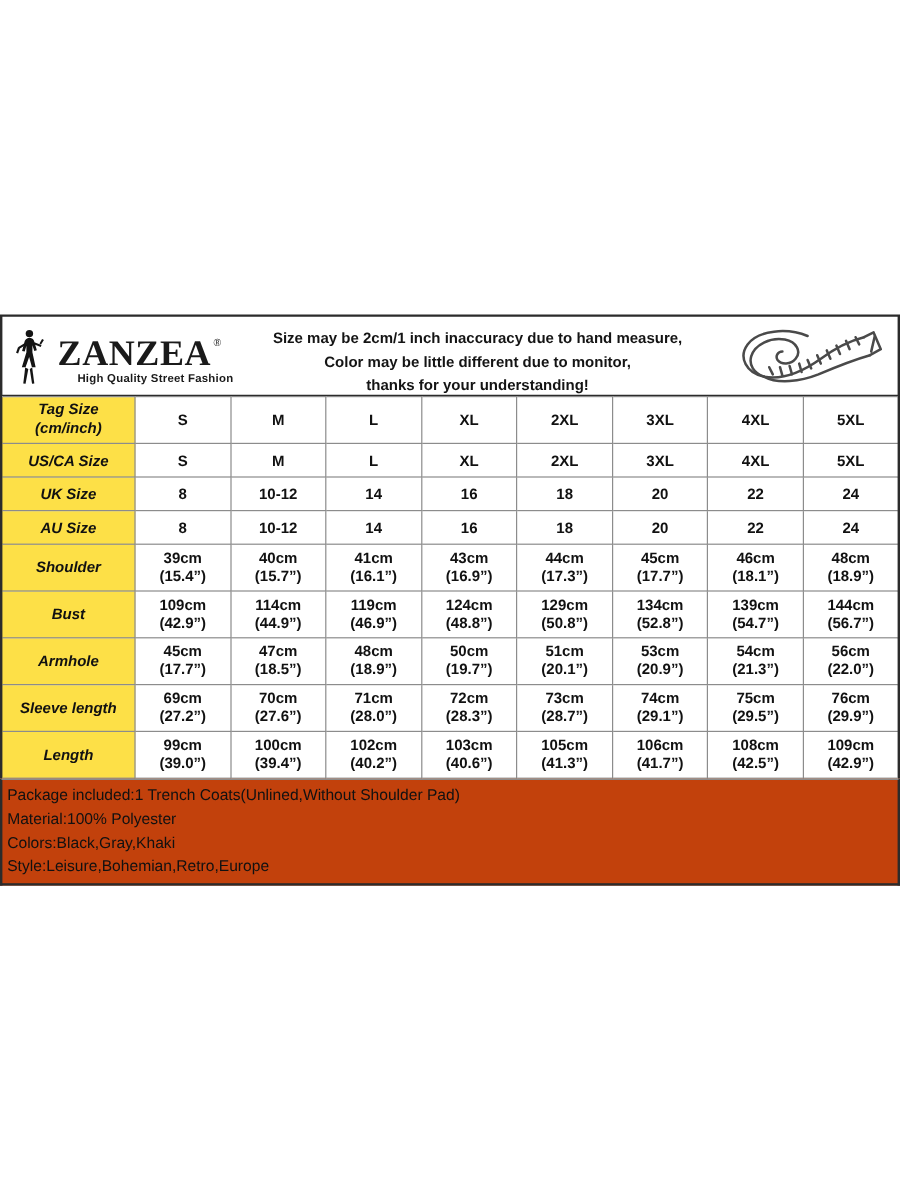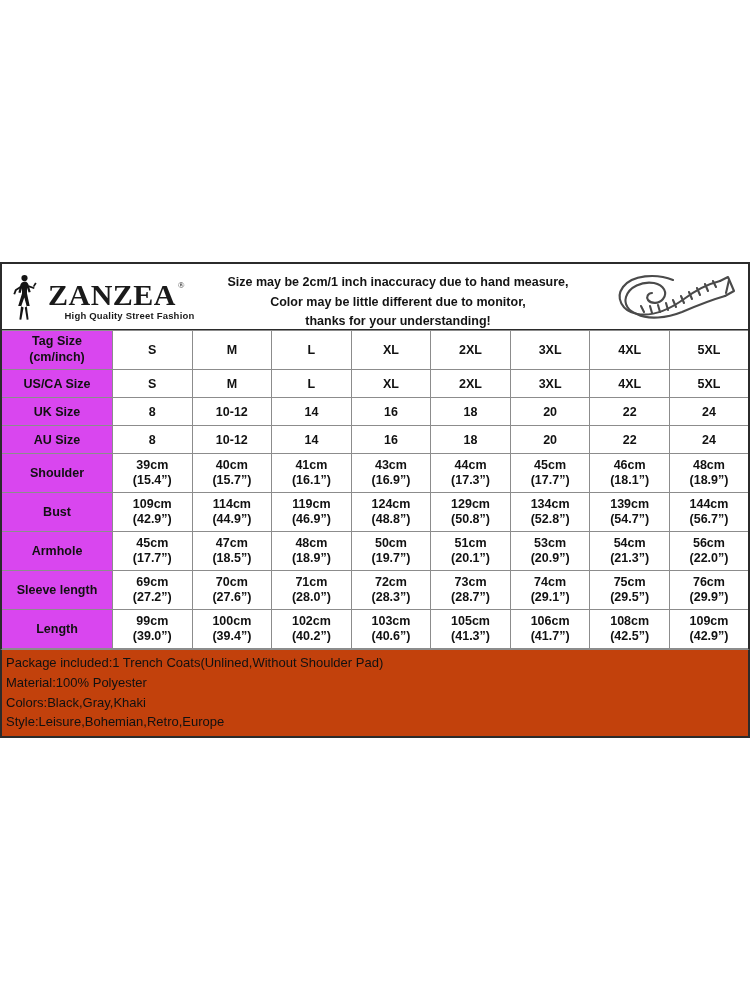--- a/index.html
+++ b/index.html
@@ -115,22 +115,23 @@
     border: 1px solid #8c8c8c;
     text-align: center;
     vertical-align: middle;
     background: #ffffff;
     font-size: 12.5px;
     font-weight: bold;
     color: #111111;
     padding: 0;
   }
   table.size-table td.label {
-    background: #d946ef;
+    background: #fde047;
     width: 110px;
+    font-style: italic;
   }
   table.size-table tr.code-row td { height: 27px; }
   table.size-table tr.tag-row td { height: 38px; }
   table.size-table tr.meas-row td { height: 38px; }
   .label-2l { line-height: 1.25; }
   .cm-line { display: block; line-height: 1.18; }
   .in-line { display: block; line-height: 1.18; }
 
   
   .desc-block {

